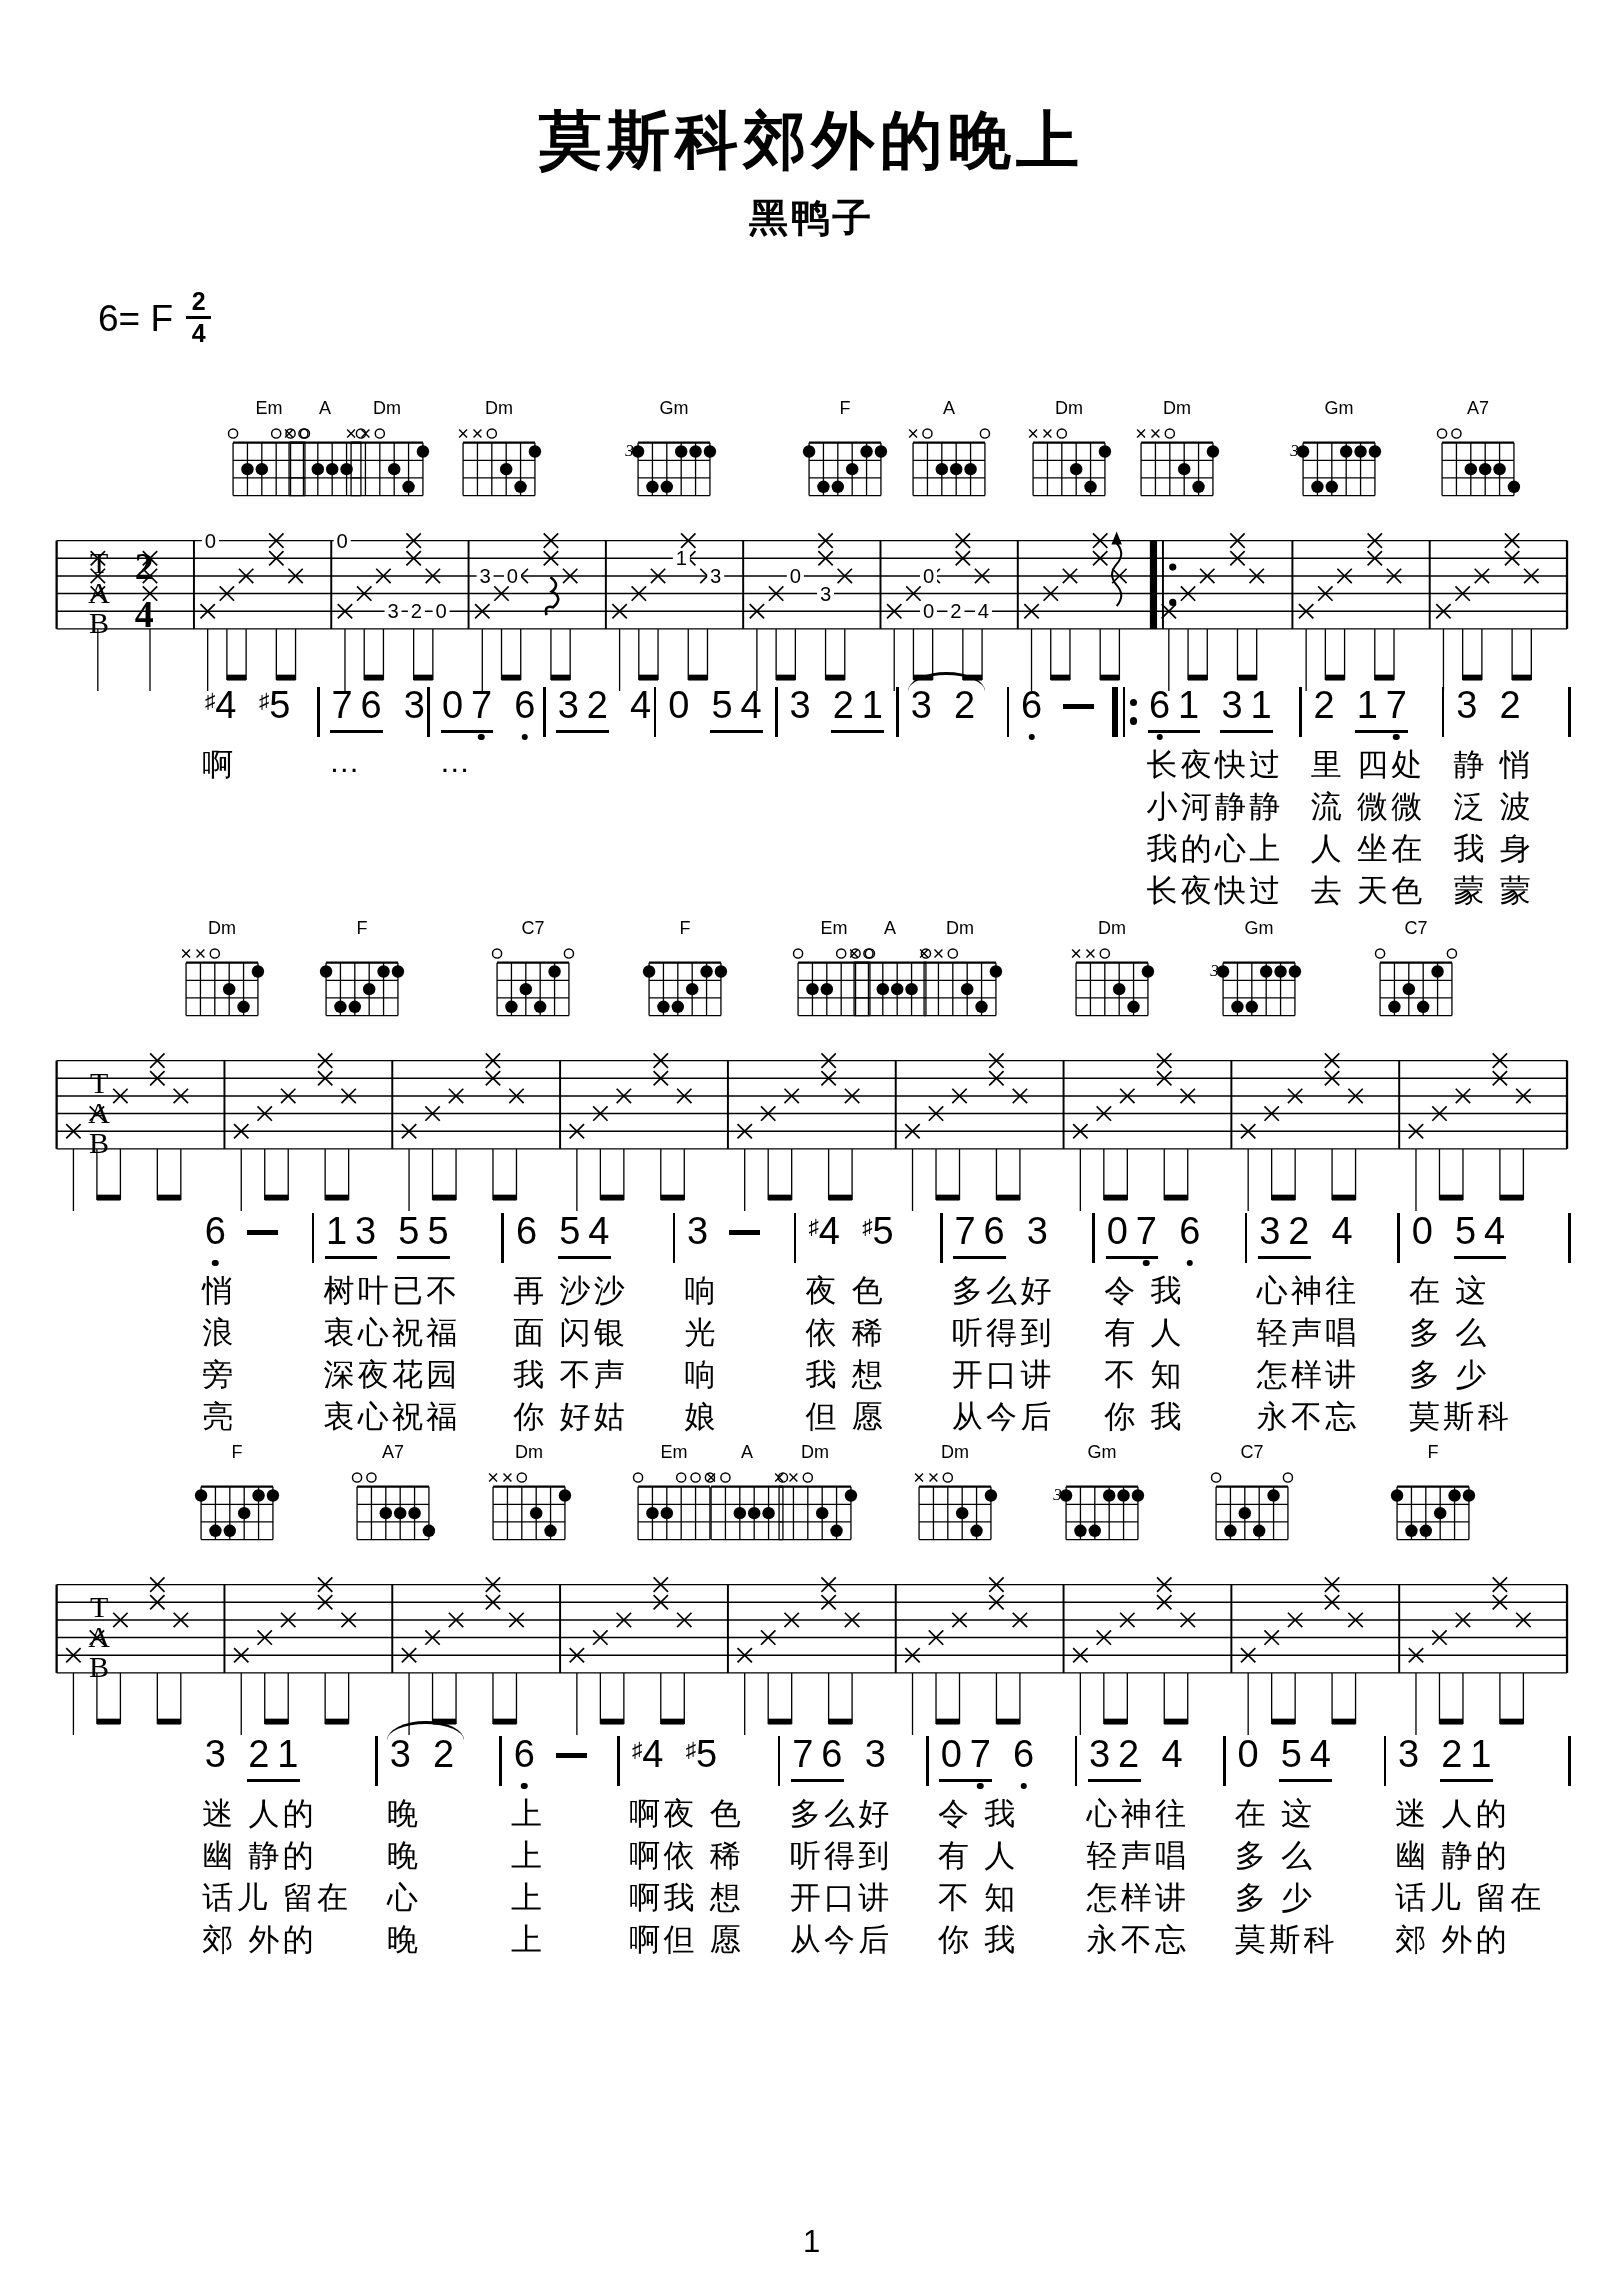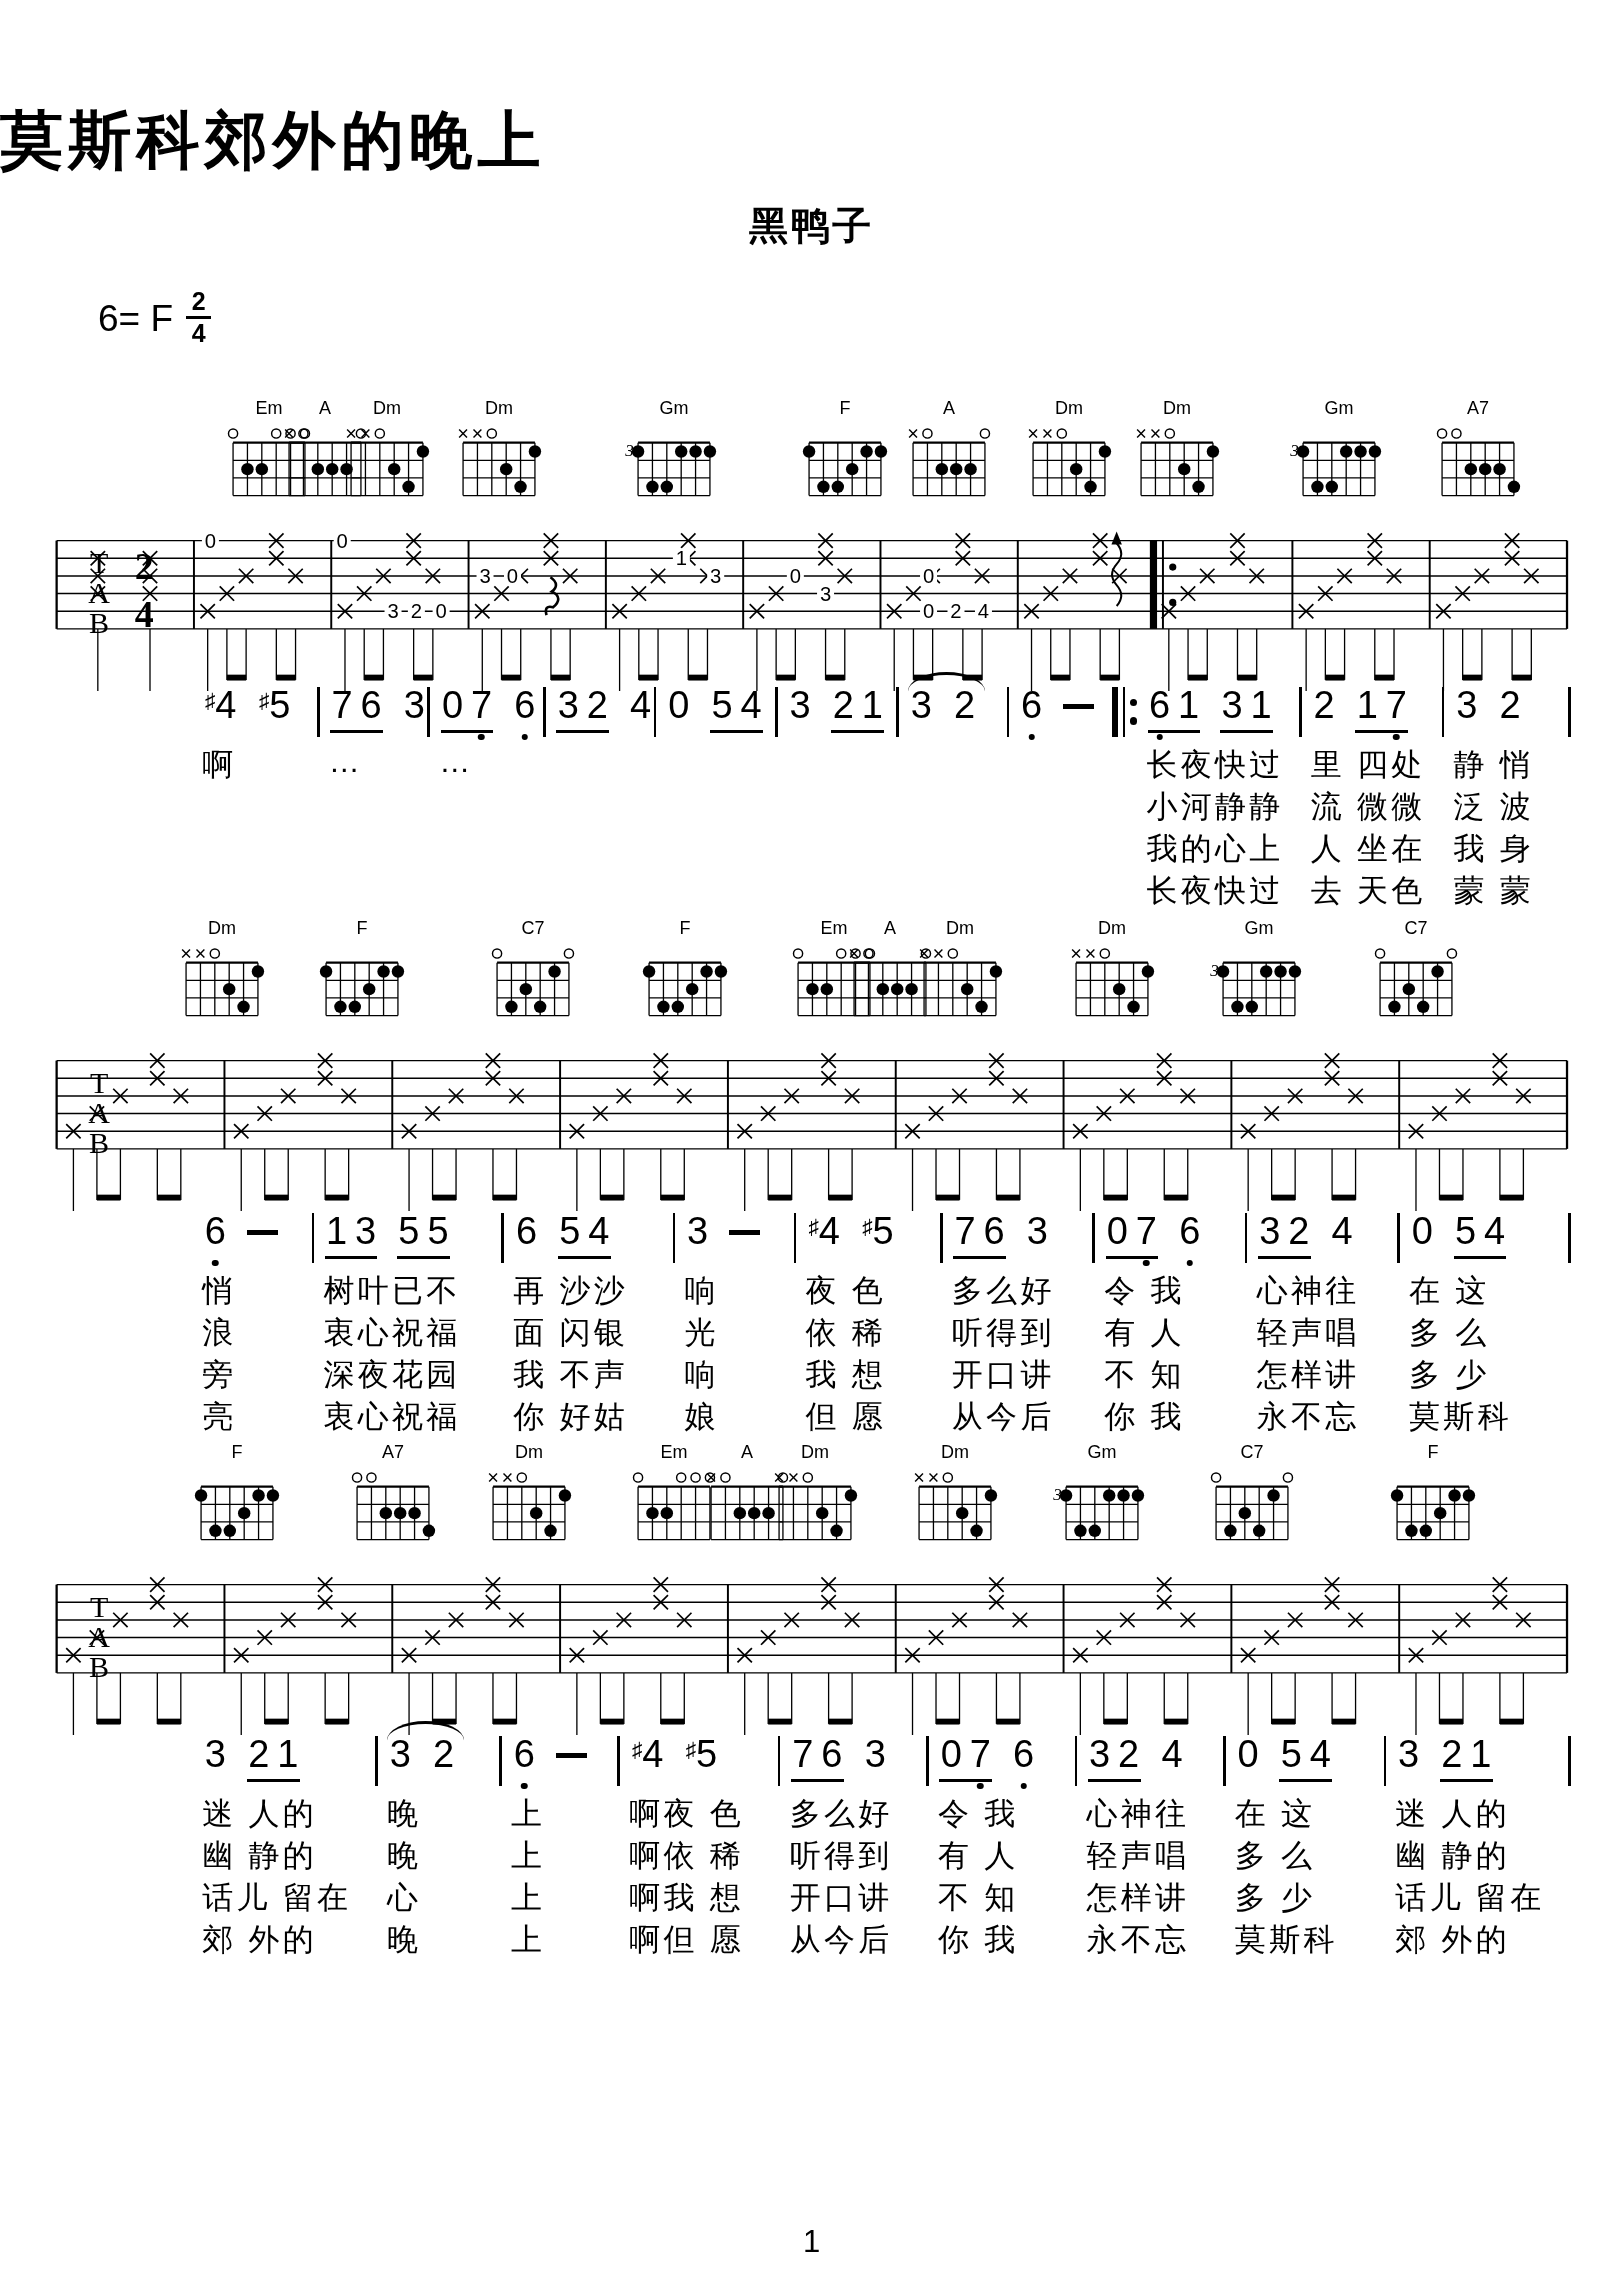--- a/index.html
+++ b/index.html
@@ -1,20 +1,20 @@
 <!DOCTYPE html>
 <html style="font-size:10.5px"><head>
 <meta charset="utf-8">
 <style>
   html,body{margin:0;padding:0;}
   body{width:1623px;height:2295px;background:#ffffff;color:#000;
        font-family:"Liberation Sans",sans-serif;position:relative;overflow:hidden;}
   .abs{position:absolute;}
-  .title{top:98px;left:0;width:100%;text-align:left;font-size:63px;font-weight:bold;letter-spacing:5.2px;}
-  .subtitle{top:191px;left:0;width:100%;text-align:center;font-size:39px;font-weight:bold;letter-spacing:2.6px;margin-top:8px;}
+  .title{top:98px;left:0;width:100%;text-align:center;font-size:63px;font-weight:bold;letter-spacing:5.2px;}
+  .subtitle{top:191px;left:0;width:100%;text-align:center;font-size:39px;font-weight:bold;letter-spacing:2.6px;}
   .keysig{top:293px;left:98px;font-size:37px;display:flex;align-items:center;}
   .frac{display:inline-flex;flex-direction:column;align-items:center;font-weight:bold;
         font-size:25px;line-height:1.0;margin-left:13px;margin-top:-3.9px;}
   .fbar{width:25px;height:2.6px;background:#000;margin:2px 0;}
   .system{left:0;width:1623px;}
   .chords{position:relative;height:128px;}
   .chord{position:absolute;width:98px;top:0;}
   .chord .cname{width:98px;text-align:center;font-size:18px;height:30px;line-height:30px;}
   .tabsvg{display:block;}
   .melody{display:flex;align-items:flex-start;}

